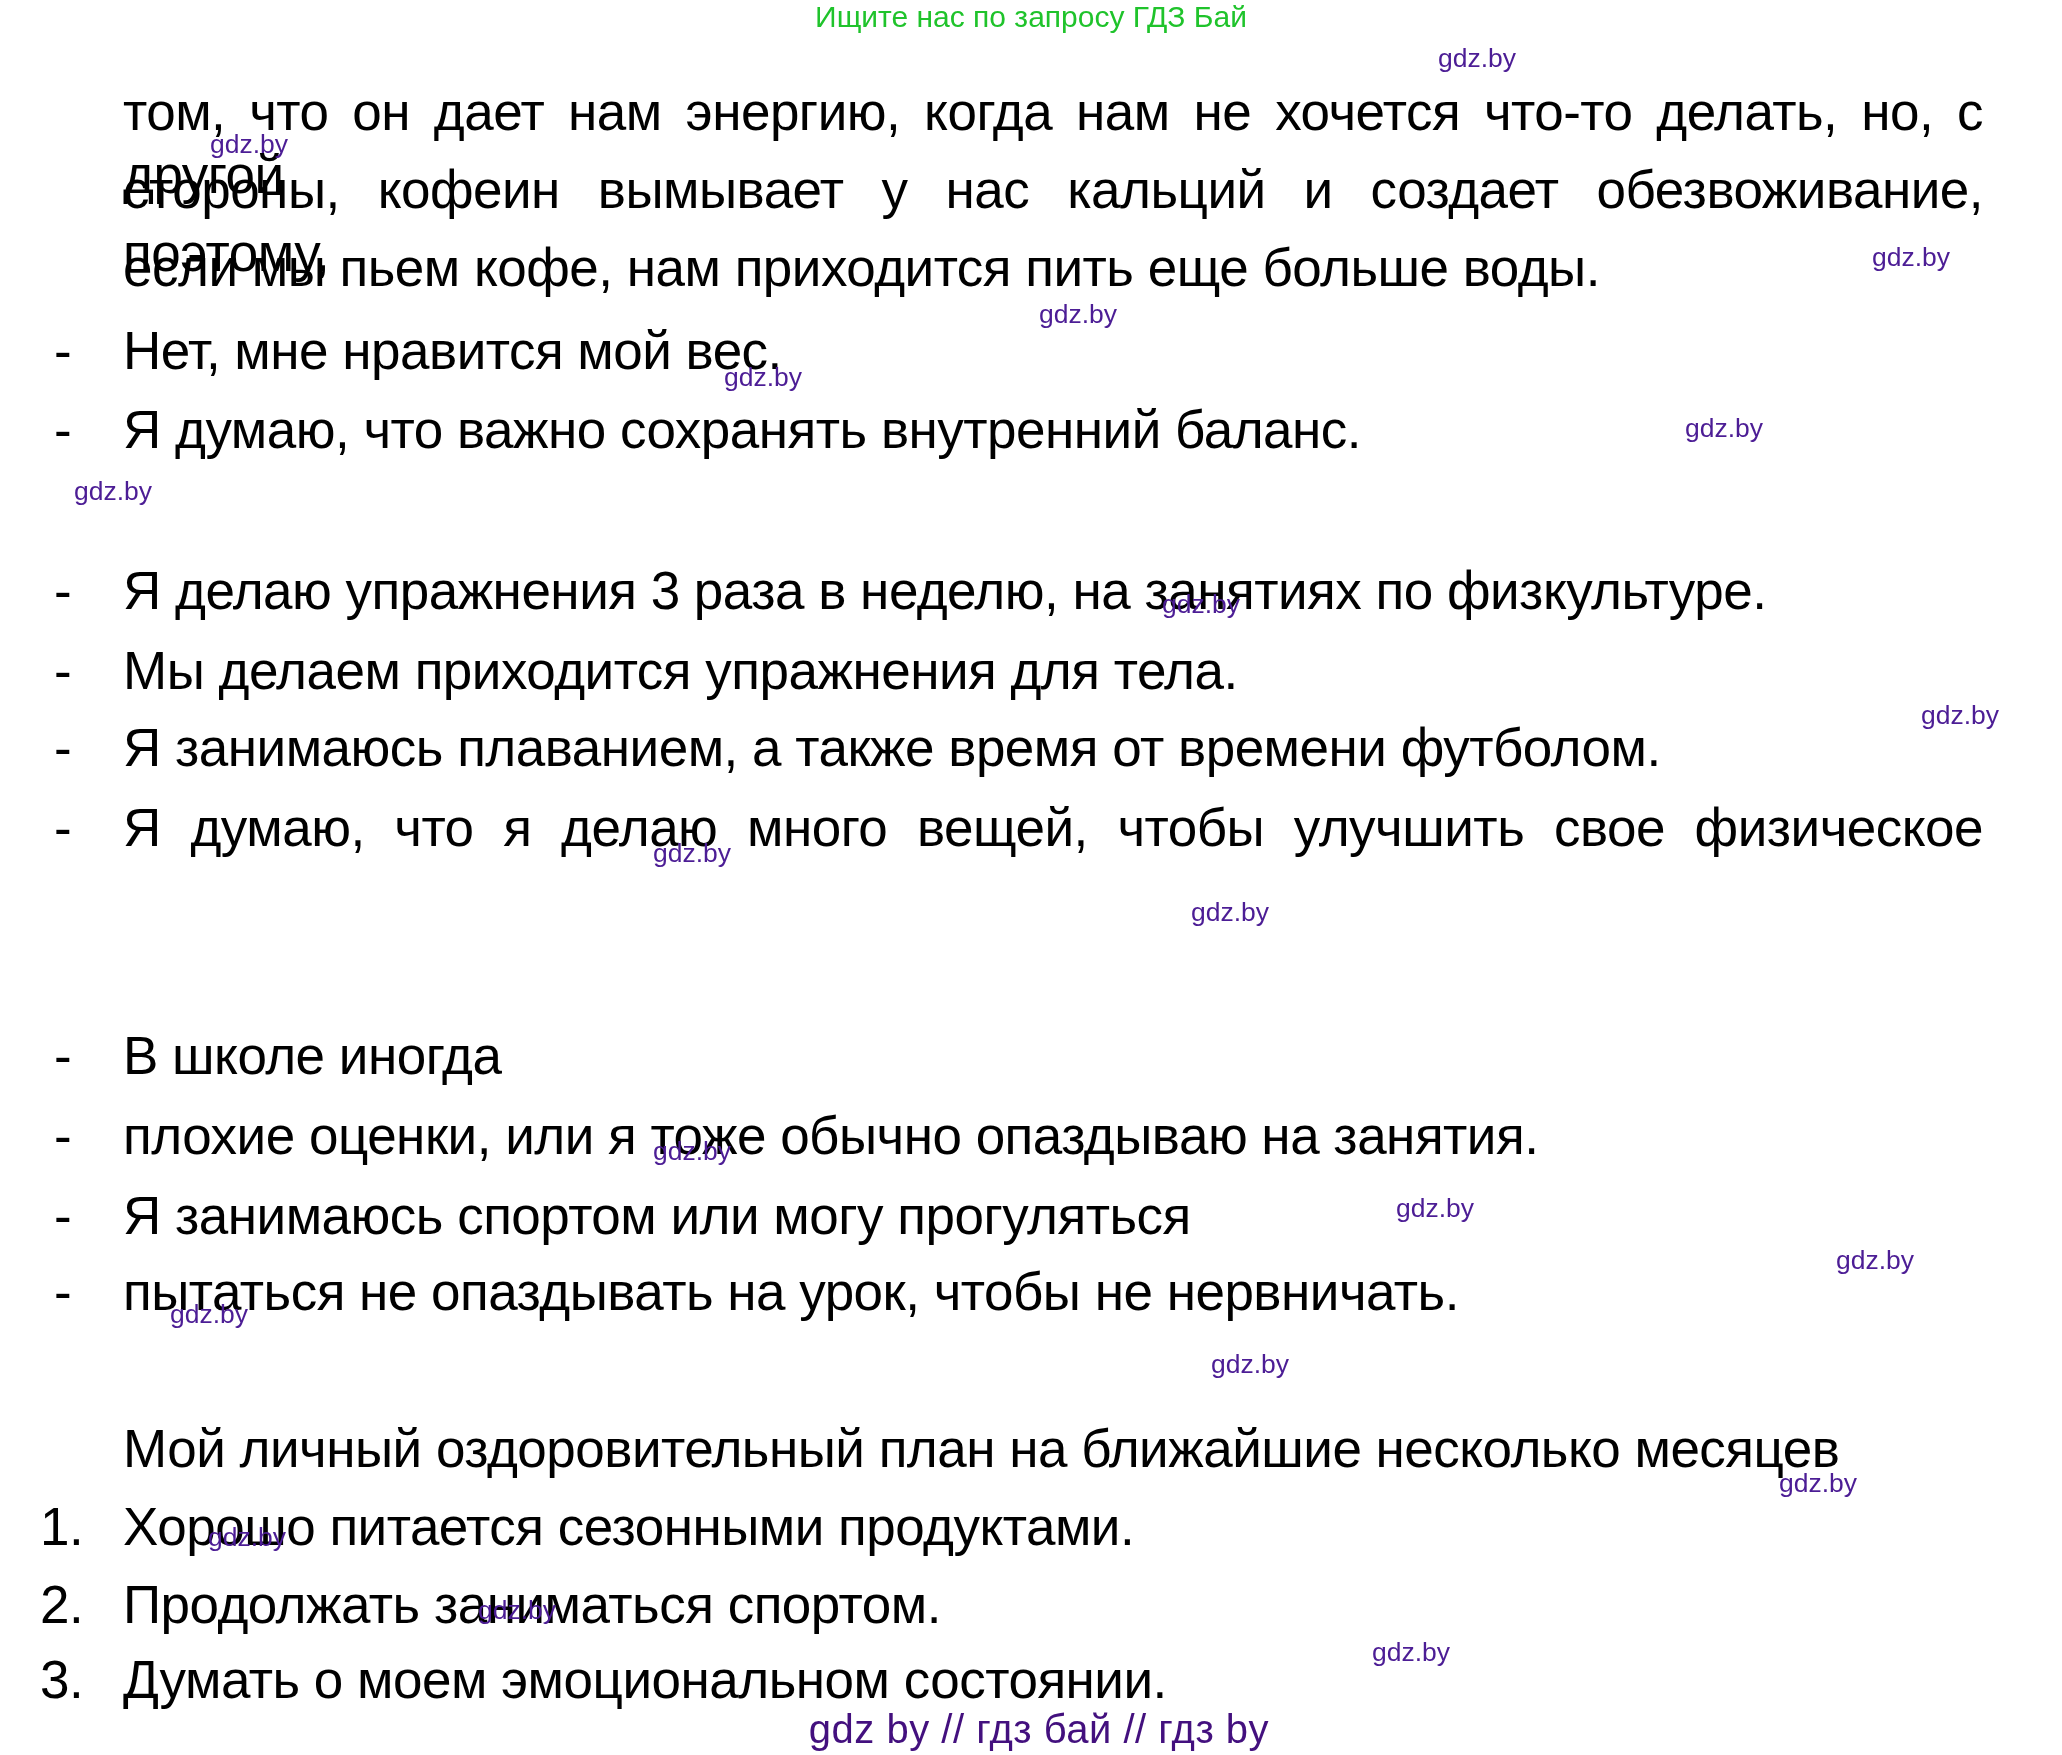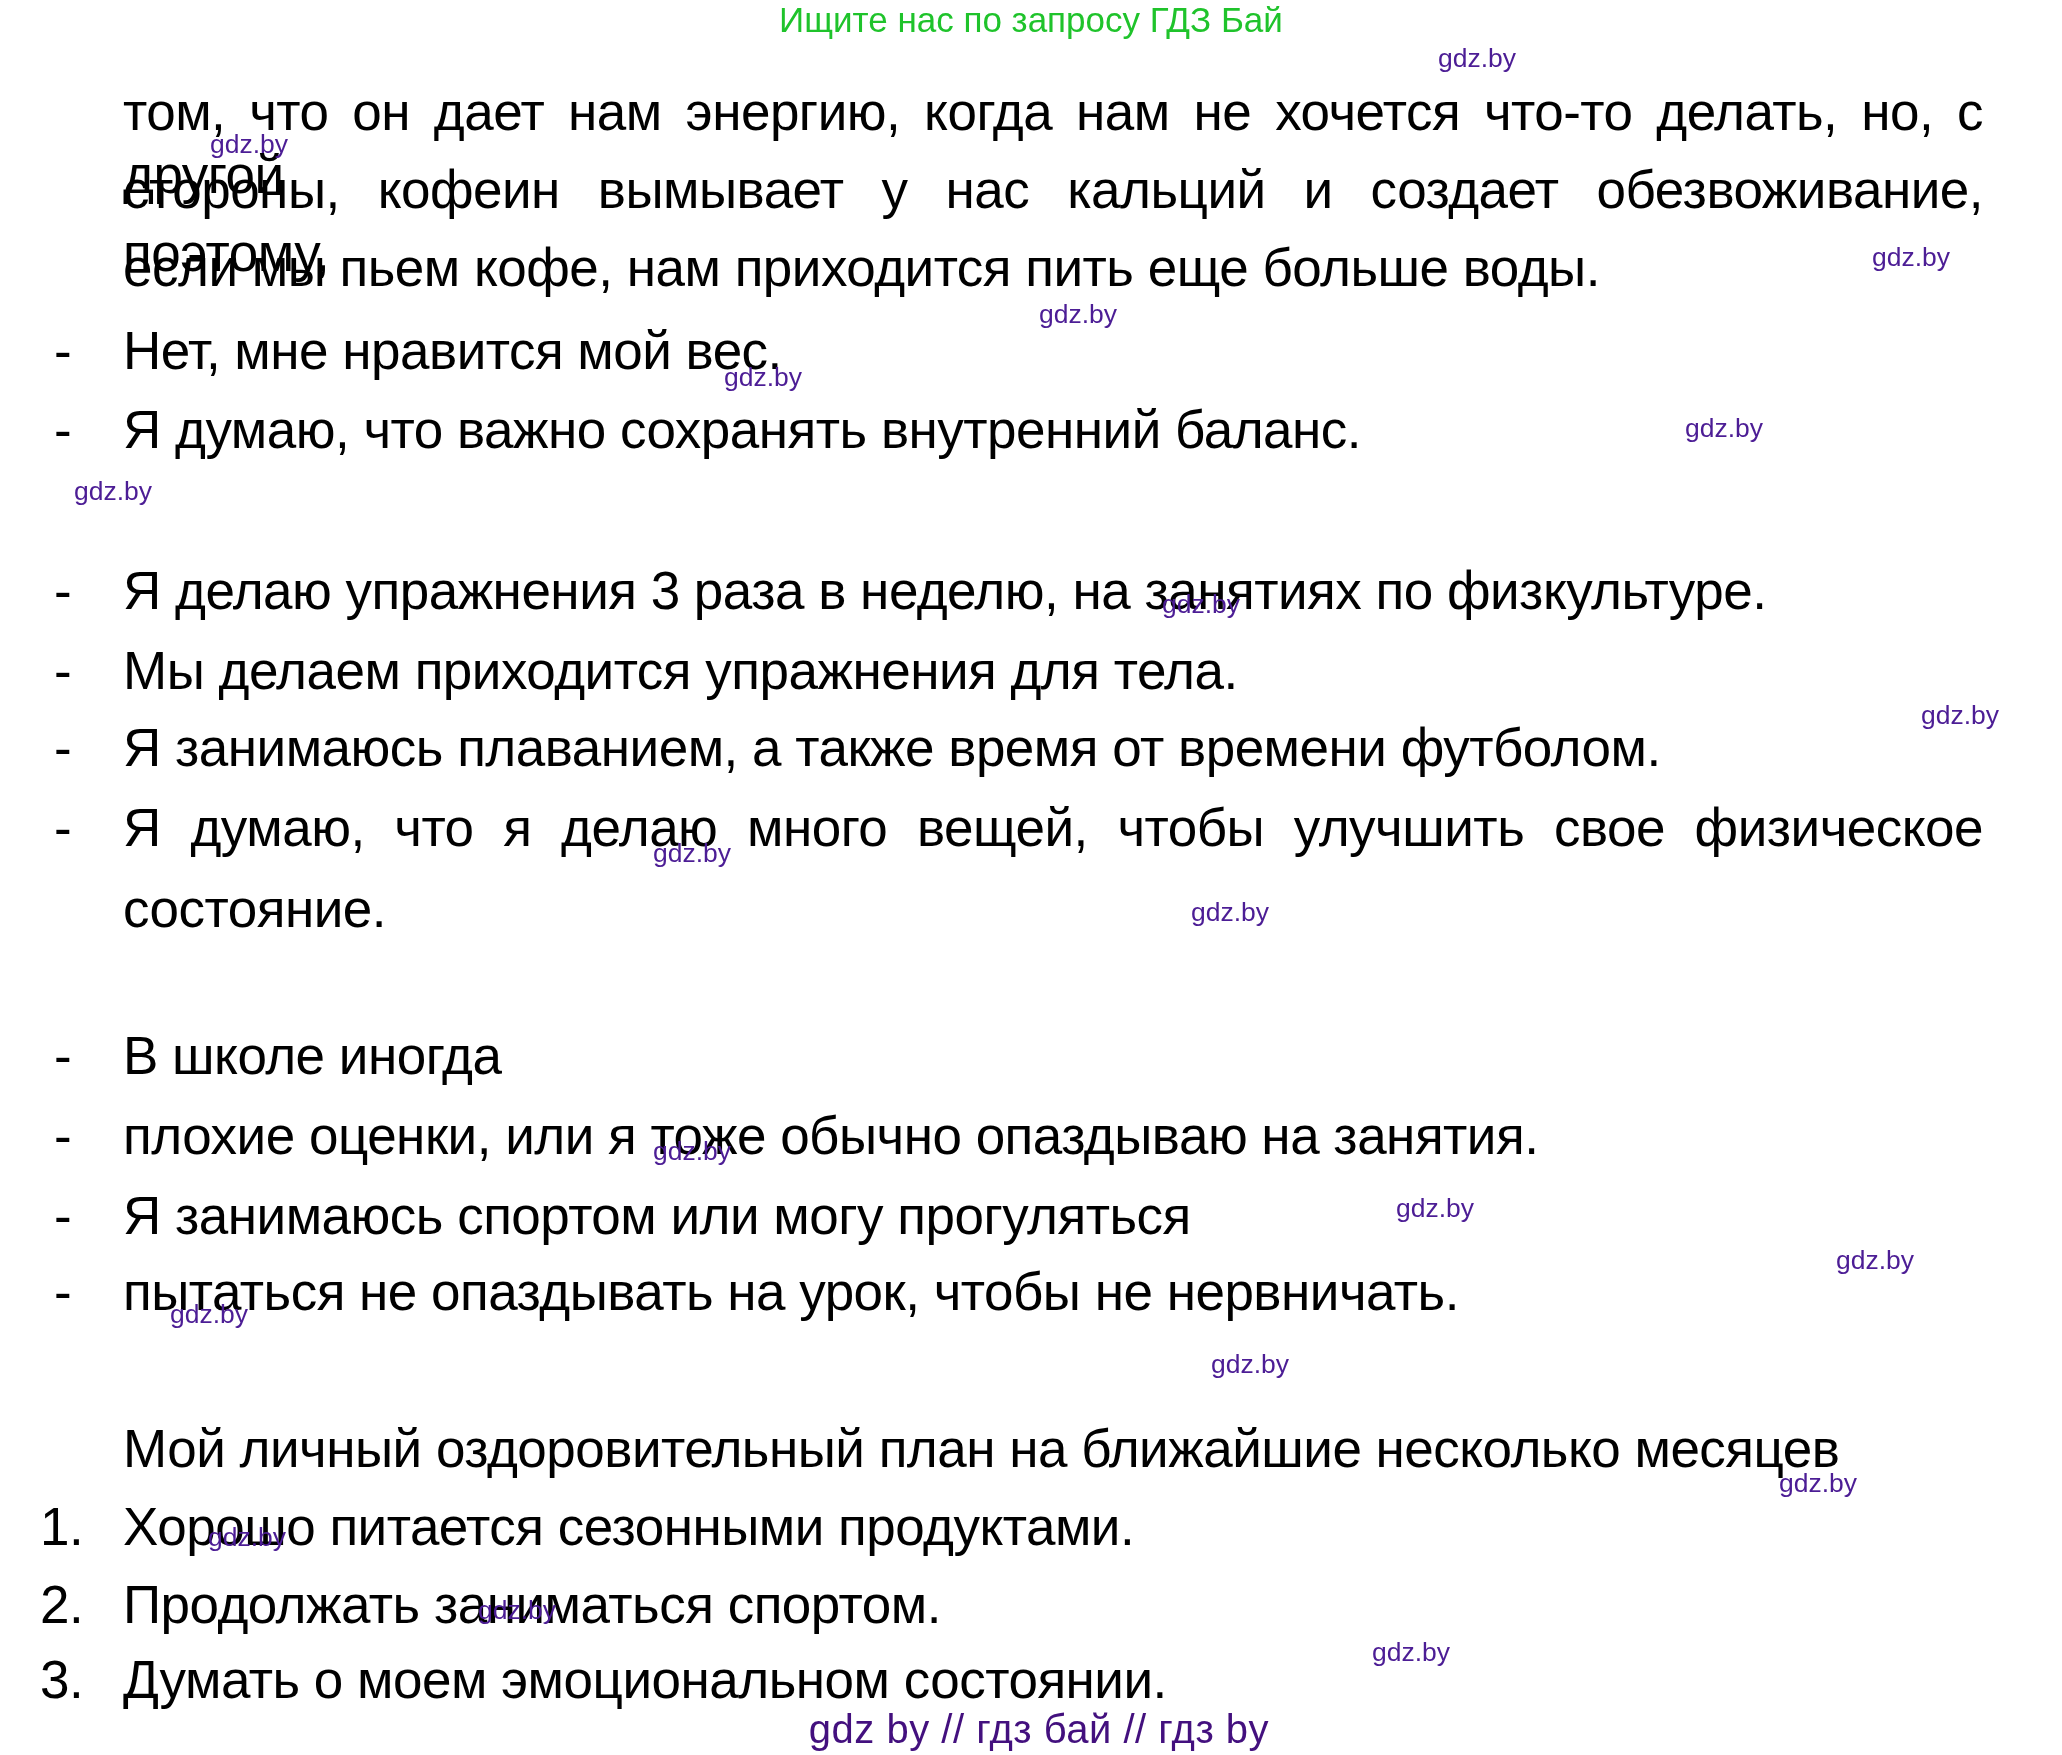--- a/index.html
+++ b/index.html
@@ -6,21 +6,21 @@
   #page{
     position:relative;
     width:2062px;height:1755px;
     background:#ffffff;
     font-family:"Liberation Sans", sans-serif;
     color:#000;
     overflow:hidden;
   }
   .banner{
     position:absolute;top:1.9px;left:0;width:100%;
-    text-align:center;font-size:35px;line-height:1;
+    text-align:center;font-size:30px;line-height:1;
     color:#1fc32b;
   }
   .line{
     position:absolute;left:123px;
     font-size:53px;line-height:1.18;white-space:nowrap;
     letter-spacing:-0.5px;
   }
   .just{
     right:79px;white-space:normal;
     text-align:justify;text-align-last:justify;
@@ -74,21 +74,20 @@
     <span class="txt">Мы делаем приходится упражнения для тела.</span>
   </div>
   <div class="row" style="top:717px;">
     <span class="marker">-</span>
     <span class="txt">Я занимаюсь плаванием, а также время от времени футболом.</span>
   </div>
   <div class="row jrow" style="top:797px;">
     <span class="marker">-</span>
     <span class="txt">Я думаю, что я делаю много вещей, чтобы улучшить свое физическое</span>
   </div>
-  <div class="line" style="top:878px;">состояние.</div>
 
   <div class="row" style="top:1025px;">
     <span class="marker">-</span>
     <span class="txt">В школе иногда</span>
   </div>
   <div class="row" style="top:1105px;">
     <span class="marker">-</span>
     <span class="txt">плохие оценки, или я тоже обычно опаздываю на занятия.</span>
   </div>
   <div class="row" style="top:1185px;">

